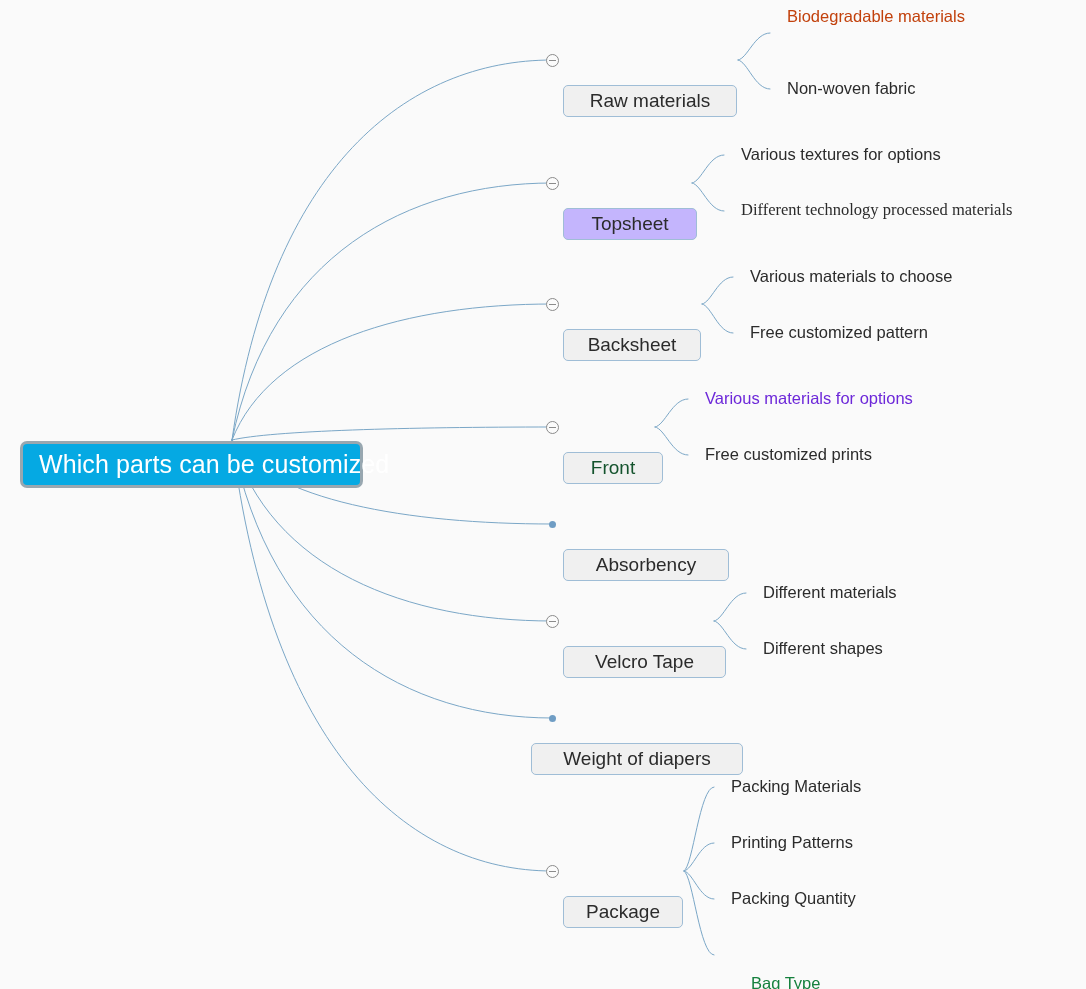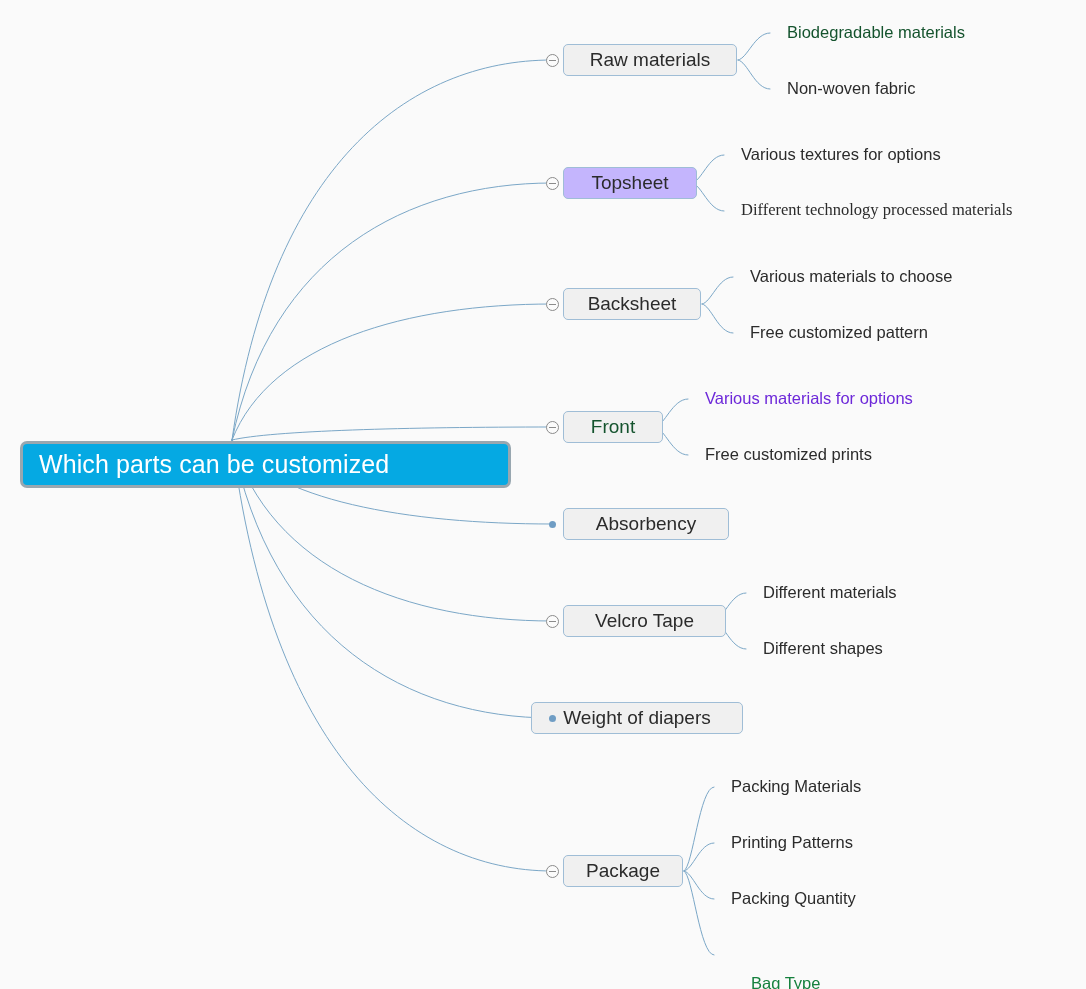--- a/index.html
+++ b/index.html
@@ -54,20 +54,21 @@
     justify-content: center;
     background: #f0f0f0;
     border: 1px solid #9fbdd6;
     border-radius: 5px;
     color: #2b2b2b;
     font-size: 19px;
     white-space: nowrap;
     padding: 0 13px;
     height: 32px;
     z-index: 4;
+    margin-top: 41px;
   }
 
   
   .leaf-label {
     position: absolute;
     color: #2b2b2b;
     font-size: 16.5px;
     white-space: nowrap;
     line-height: 1;
     z-index: 4;
@@ -127,30 +128,30 @@
       <path d="M 714 621 C 723.6 619.6, 730.64 593, 746 593" fill="none" stroke="#7ba7c7" stroke-width="1" stroke-linecap="round"></path>
       <path d="M 714 621 C 723.6 622.4, 730.64 649, 746 649" fill="none" stroke="#7ba7c7" stroke-width="1" stroke-linecap="round"></path>
       <path d="M 232 440 C 270.4 640.16, 408 718, 552 718" fill="none" stroke="#7ba7c7" stroke-width="1" stroke-linecap="round"></path>
       <path d="M 232 440 C 270.4 750.3199999999999, 408 871, 552 871" fill="none" stroke="#7ba7c7" stroke-width="1" stroke-linecap="round"></path>
       <path d="M 684 871 C 693 866.8, 699.6 787, 714 787" fill="none" stroke="#7ba7c7" stroke-width="1" stroke-linecap="round"></path>
       <path d="M 684 871 C 693 869.6, 699.6 843, 714 843" fill="none" stroke="#7ba7c7" stroke-width="1" stroke-linecap="round"></path>
       <path d="M 684 871 C 693 872.4, 699.6 899, 714 899" fill="none" stroke="#7ba7c7" stroke-width="1" stroke-linecap="round"></path>
       <path d="M 684 871 C 693 875.2, 699.6 955, 714 955" fill="none" stroke="#7ba7c7" stroke-width="1" stroke-linecap="round"></path>
     </svg>
 
-  <div class="root-node" style="left: 20px; top: 441px; width: 491px; height: 47px; background: rgb(5, 169, 227); border-color: rgb(152, 167, 176); color: rgb(255, 255, 255);">
+  <div class="root-node" style="left: 20px; top: 441px; width: 343px; height: 47px; background: rgb(5, 169, 227); border-color: rgb(152, 167, 176); color: rgb(255, 255, 255);">
     <span>Which parts can be customized</span>
   </div>
 
   <div id="nodes-layer">
       <div class="node-box" style="left: 563px; top: 44px; width: 174px; background: rgb(240, 240, 240); border-color: rgb(159, 189, 214); color: rgb(43, 43, 43);">
         <span>Raw materials</span>
       </div>
       <div class="toggle" style="left: 546px; top: 53.5px; border-color: rgb(139, 139, 139);"></div>
-      <div class="leaf-label" style="left: 787px; top: 24px; color: #14532d;"><span>Biodegradable materials</span></div>
+      <div class="leaf-label" style="left: 787px; top: 8px; color: #c2410c;"><span>Biodegradable materials</span></div>
       <div class="leaf-label" style="left: 787px; top: 80px; color: rgb(43, 43, 43);"><span>Non-woven fabric</span></div>
       <div class="node-box" style="left: 563px; top: 167px; width: 134px; background: #c4b5fd; border-color: rgb(159, 189, 214); color: rgb(43, 43, 43);">
         <span>Topsheet</span>
       </div>
       <div class="toggle" style="left: 546px; top: 176.5px; border-color: rgb(139, 139, 139);"></div>
       <div class="leaf-label" style="left: 741px; top: 146px; color: rgb(43, 43, 43);"><span>Various textures for options</span></div>
       <div class="leaf-label" style="left: 741px; top: 202px; color: rgb(43, 43, 43); font-family: Liberation Serif, serif;"><span>Different technology processed materials</span></div>
       <div class="node-box" style="left: 563px; top: 288px; width: 138px; background: rgb(240, 240, 240); border-color: rgb(159, 189, 214); color: rgb(43, 43, 43);">
         <span>Backsheet</span>
       </div>

